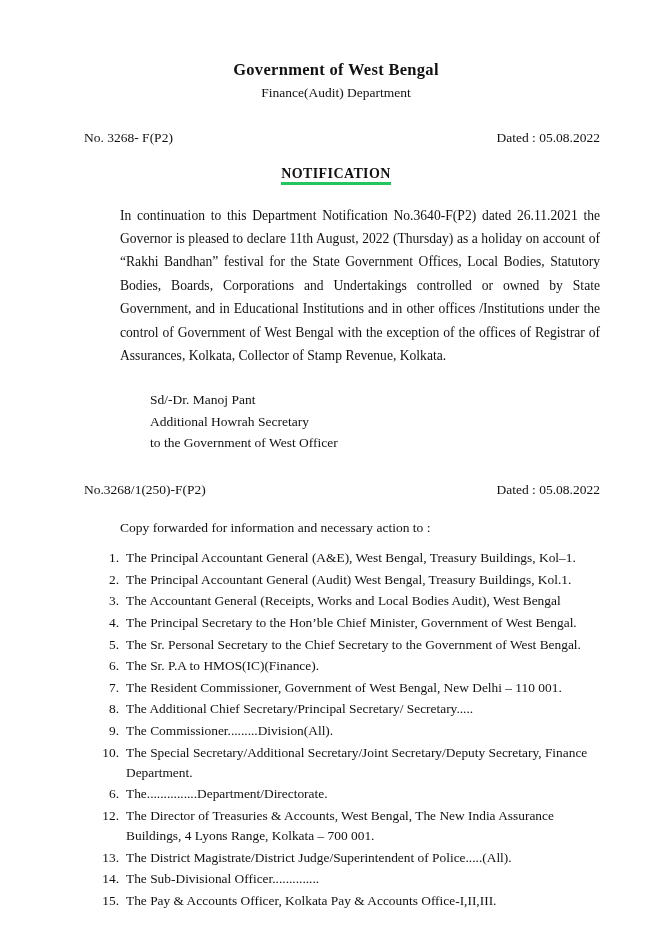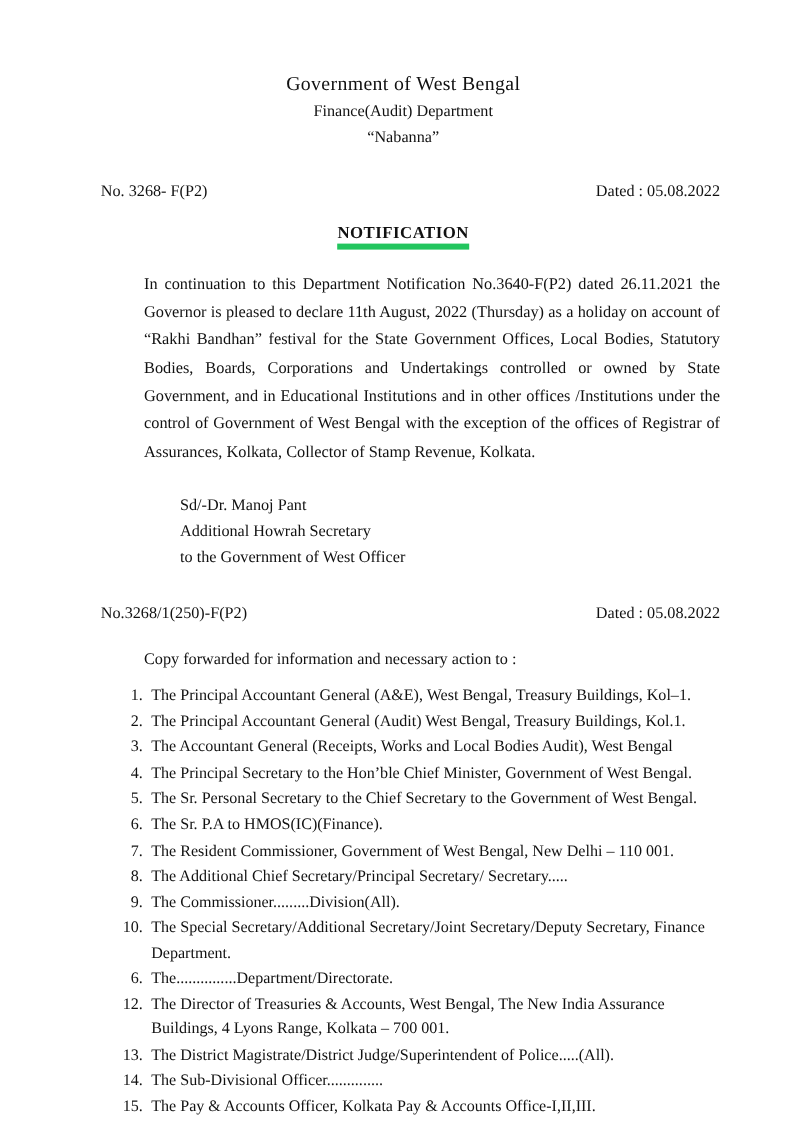--- a/index.html
+++ b/index.html
@@ -21,21 +21,21 @@
     height: 950px;
     padding: 0;
     box-sizing: border-box;
   }
   .header-block {
     text-align: center;
     margin-top: 58px;
   }
   .gov-title {
     font-size: 16.5px;
-    font-weight: normal;
+    font-weight: bold;
     letter-spacing: 0.3px;
     line-height: 1.5;
   }
   .dept-line {
     font-size: 13.5px;
     line-height: 1.55;
   }
   .meta-row {
     display: flex;
     justify-content: space-between;
@@ -44,21 +44,21 @@
     font-size: 13.5px;
   }
   .notification-title {
     text-align: center;
     margin-top: 20px;
     font-size: 14px;
     font-weight: bold;
     letter-spacing: 0.4px;
   }
   .notification-title span {
-    border-bottom: 5px solid #22c55e;
+    border-bottom: 3px solid #22c55e;
     padding-bottom: 1px;
   }
   .body-para {
     margin: 22px 72px 0 120px;
     font-size: 13.6px;
     line-height: 1.72;
     text-align: justify;
   }
   .sign-block {
     margin-top: 22px;
@@ -103,21 +103,20 @@
   }
 </style>
 </head>
 <body>
 
 <div class="page">
 
   <div class="header-block">
     <div class="gov-title">Government of West Bengal</div>
     <div class="dept-line">Finance(Audit) Department</div>
-    <div class="dept-line">“Nabanna”</div>
   </div>
 
   <div class="meta-row">
     <div>No. 3268- F(P2)</div>
     <div>Dated : 05.08.2022</div>
   </div>
 
   <div class="notification-title">
     <span>NOTIFICATION</span>
   </div>

